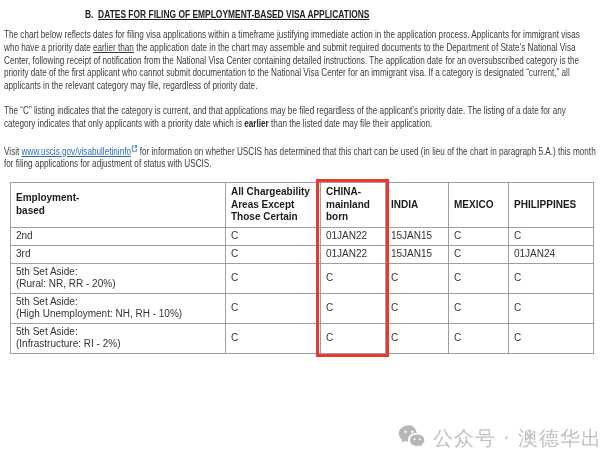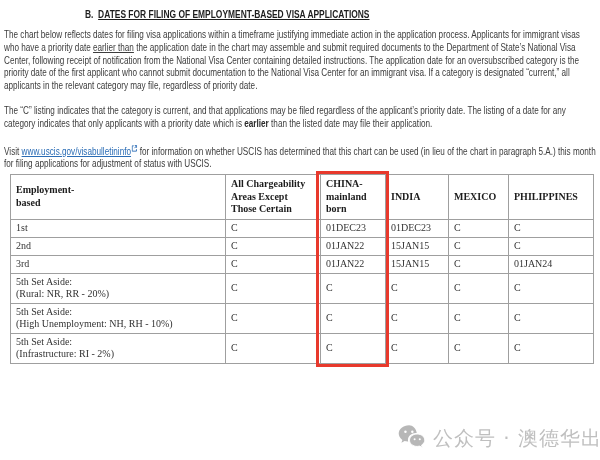--- a/index.html
+++ b/index.html
@@ -29,21 +29,21 @@
     width: 738px; color: #3c3c3c;
   }
   .para + .para { margin-top: 12px; }
   .para .u { text-decoration: underline; }
   .para b { color: #2a2a2a; }
   a.doc-link { color: #2a6cb5; text-decoration: underline; cursor: pointer; }
   .extlink-icon { display: inline-block; vertical-align: 3px; margin-left: 1px; }
 
   
   .table-wrap {
-    position: absolute; left: 10px; top: 174px; width: 583px; font-family: Liberation Serif, serif;
+    position: absolute; left: 10px; top: 182px; width: 583px;
   }
   table.visa { border-collapse: collapse; table-layout: fixed; width: 583px; }
   col.c0 { width: 215px; } col.c1 { width: 95px; } col.c2 { width: 65px; }
   col.c3 { width: 63px; }  col.c4 { width: 60px; } col.c5 { width: 85px; }
   table.visa th, table.visa td {
     border: 1px solid #9f9f9f;
     font-size: 10px; text-align: left; vertical-align: middle;
     padding: 2px 5px; white-space: pre-line;
   }
   table.visa th { font-weight: bold; color: #1c1c1c; line-height: 12.5px; padding-top: 3px; padding-bottom: 3px; }
@@ -106,28 +106,20 @@
           <th>CHINA-
 mainland
 born</th>
           <th>INDIA</th>
           <th>MEXICO</th>
           <th>PHILIPPINES</th>
         </tr>
       </thead>
     <tbody>
         <tr>
-          <td>1st</td>
-          <td>C</td>
-          <td>01DEC23</td>
-          <td>01DEC23</td>
-          <td>C</td>
-          <td>C</td>
-        </tr>
-        <tr>
           <td>2nd</td>
           <td>C</td>
           <td>01JAN22</td>
           <td>15JAN15</td>
           <td>C</td>
           <td>C</td>
         </tr>
         <tr>
           <td>3rd</td>
           <td>C</td>

